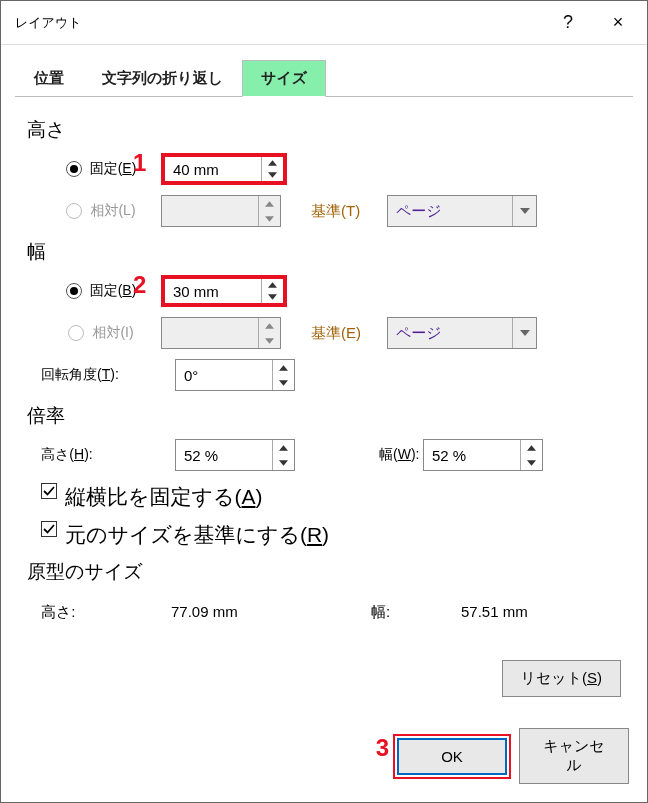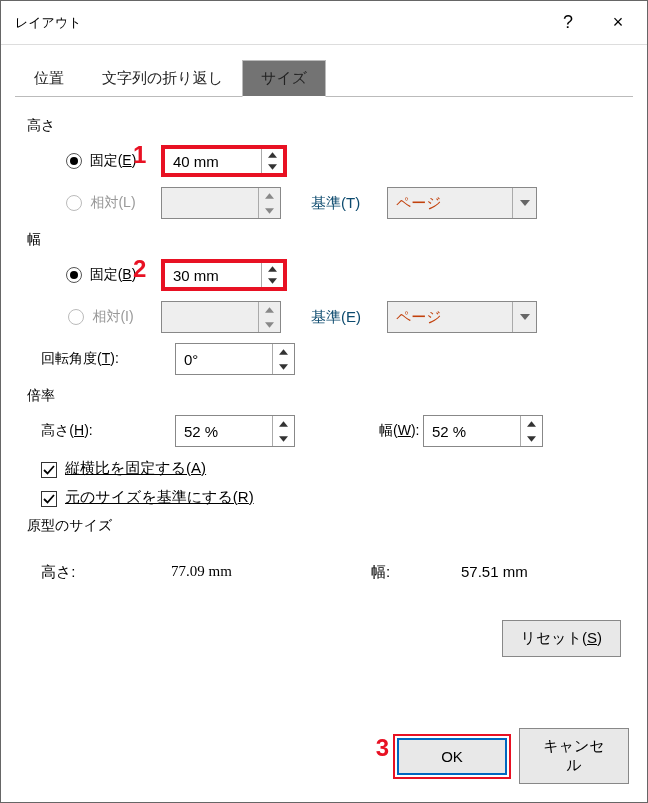--- a/index.html
+++ b/index.html
@@ -33,32 +33,33 @@
     margin: 14px 14px 0 14px;
     border-bottom: 1px solid #bbb;
   }
   .tab {
     padding: 8px 18px;
     border: 1px solid transparent;
     position: relative;
     top: 1px;
     font-size: 15px;
     color: #222;
+    font-weight: bold;
   }
   .tab.active {
     border: 1px solid #bbb;
     border-bottom: 1px solid #fff;
-    background: #737373;
+    background: #86efac;
   }
   .content {
     flex: 1;
     padding: 10px 26px 10px 26px;
     overflow: hidden;
   }
-  .section-label { margin: 10px 0 8px 0; font-size: 14px; }
+  .section-label { margin: 10px 0 8px 0; font-size: 19px; }
   .row {
     display: flex;
     align-items: center;
     margin: 6px 0 6px 14px;
     height: 36px;
   }
   .row.top { margin-top: 2px; }
   .radio-wrap {
     display: flex; align-items: center;
     width: 120px;
@@ -88,37 +89,37 @@
   }
   .spin .arrows {
     width: 22px; display: flex; flex-direction: column;
     border-left: 1px solid #aaa;
   }
   .spin .arrows div {
     flex: 1; display: flex; align-items: center; justify-content: center;
   }
   .spin .arrows svg { width: 9px; height: 6px; }
   .label-mid { width: 76px; text-align: left; margin-left: 30px; font-size: 15px; }
-  .label-mid.disabled { color: #0c4a6e; }
+  .label-mid.disabled { color: #a16207; }
   .select {
     display: inline-flex; height: 32px; border: 1px solid #888;
     background: #eee; width: 150px; align-items: center;
   }
-  .select span { flex:1; padding: 0 8px; color:#c2410c; font-size:15px;}
+  .select span { flex:1; padding: 0 8px; color:#4c1d95; font-size:15px;}
   .select .dd { width: 24px; height:100%; border-left:1px solid #aaa; display:flex;align-items:center;justify-content:center;}
   .callout {
     position: absolute;
     font-weight: bold; color: #e81123; font-size: 24px;
   }
   .hl { border: 4px solid #e81123; }
-  .cb-row { display:flex; align-items:flex-end; margin: 10px 0 4px 14px; font-size:15px;text-decoration:underline;}
+  .cb-row { display:flex; align-items:flex-start; margin: 10px 0 4px 14px; font-size:21px;}
   .cb { width:16px;height:16px;border:1px solid #333;display:inline-flex;align-items:center;justify-content:center;margin-right:8px;background:#fff;}
   .cb svg{width:12px;height:12px;}
-  .orig-row { display:flex; margin:28px 0 0 14px; font-size:15px;}
-  .orig-row .c1{width:130px;} .orig-row .c2{width:200px;font-family:Liberation Serif, serif;} .orig-row .c3{width:90px;}
+  .orig-row { display:flex; margin:18px 0 0 14px; font-size:15px;}
+  .orig-row .c1{width:130px;} .orig-row .c2{width:200px;} .orig-row .c3{width:90px;}
   .reset-row{display:flex;justify-content:flex-end;margin-top:22px;}
   .btn{border:1px solid #888;background:#e8e8e8;padding:8px 18px;font-size:15px;margin-top:16px;}
   .footer{display:flex;justify-content:flex-end;padding:14px 18px 18px;gap:12px;align-items:center;}
   .footer .btn{width:110px;text-align:center;}
   .btn.ok{border:2px solid #0067c0;outline:2px solid #e81123;outline-offset:2px;}
   .spin-wrap{position:relative;display:inline-block;}
   u{text-decoration:underline;}
 </style>
 </head>
 <body>

